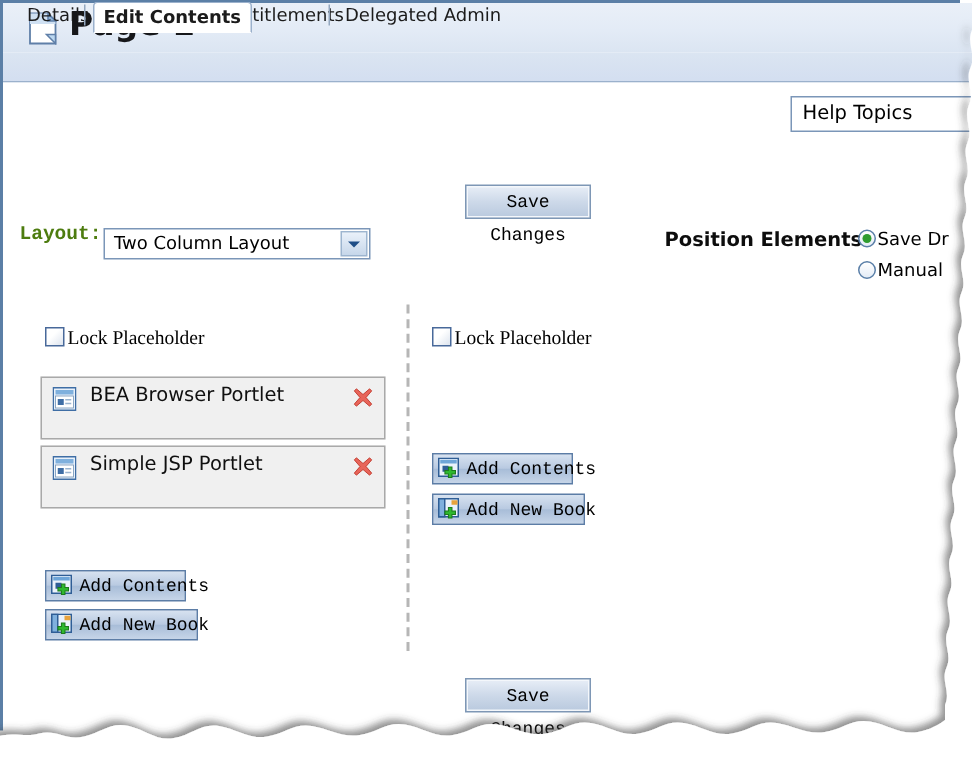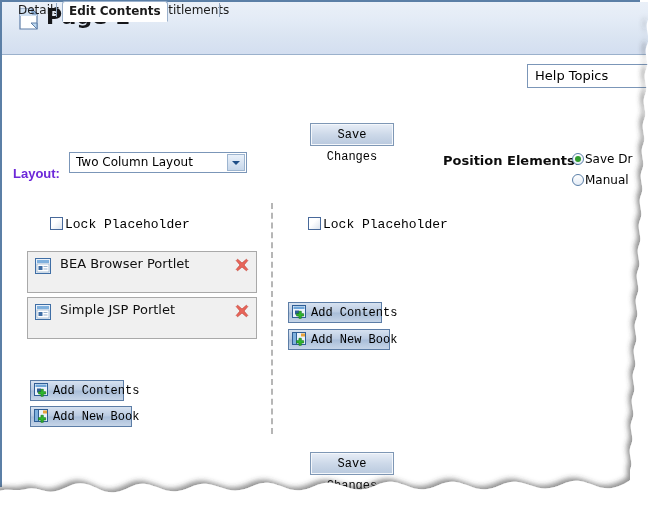--- a/index.html
+++ b/index.html
@@ -163,25 +163,25 @@
     cursor: pointer;
     padding: 0;
   }
   #save-top  { left: 310px; top: 123px; width: 84px; }
   #save-bot  { left: 310px; top: 452px; width: 84px; }
 
   
   .layout-label {
     position: absolute;
     left: 13px;
-    top: 166px;
+    top: 148px;
     font-size: 13px;
     font-weight: bold;
-    color: #6d28d9;
-    font-family: Liberation Sans, sans-serif;
+    color: #4d7c0f;
+    font-family: Liberation Mono, monospace;
   }
   .layout-select {
     position: absolute;
     left: 69px;
     top: 152px;
     width: 178px;
     height: 21px;
     border: 1px solid #7b96b8;
     background: #ffffff;
     box-sizing: border-box;
@@ -263,24 +263,23 @@
     top: 203px;
     width: 0;
     height: 231px;
     border-left: 2px dashed #b6b6b6;
   }
 
   
   .lock-row {
     position: absolute;
     font-size: 13px;
-    font-family: Liberation Mono, monospace;
+    font-family: Liberation Serif, serif;
     color: #000;
     white-space: nowrap;
-    margin-left: 20px;
   }
   #lock-left  { left: 30px;  top: 217px; }
   #lock-right { left: 288px; top: 217px; }
   .chk-box {
     display: inline-block;
     width: 13px;
     height: 13px;
     border: 1px solid #48699a;
     background: linear-gradient(135deg,#ffffff 40%,#dde4ee 100%);
     vertical-align: -2px;
@@ -388,20 +387,21 @@
     </div>
 
     <div class="tabstrip"></div>
     <div class="tabstrip-baseline"></div>
 
     <div class="tab" style="left:12px;">Details</div>
     <div class="tabsep" style="left:56px;"></div>
     <div class="tab active" style="left:62px;">Edit Contents</div>
     <div class="tab" style="left:147px;">Entitlements</div>
     <div class="tabsep" style="left:219px;"></div>
+    <div class="tab" style="left:224px;">Delegated Admin</div>
 
     <div class="content"></div>
 
     <div class="help-topics">Help Topics</div>
 
     <button class="btn-save" id="save-top">Save Changes</button>
 
     <div class="layout-label">Layout:</div>
     <div class="layout-select">
       <span class="sel-text">Two Column Layout</span>

